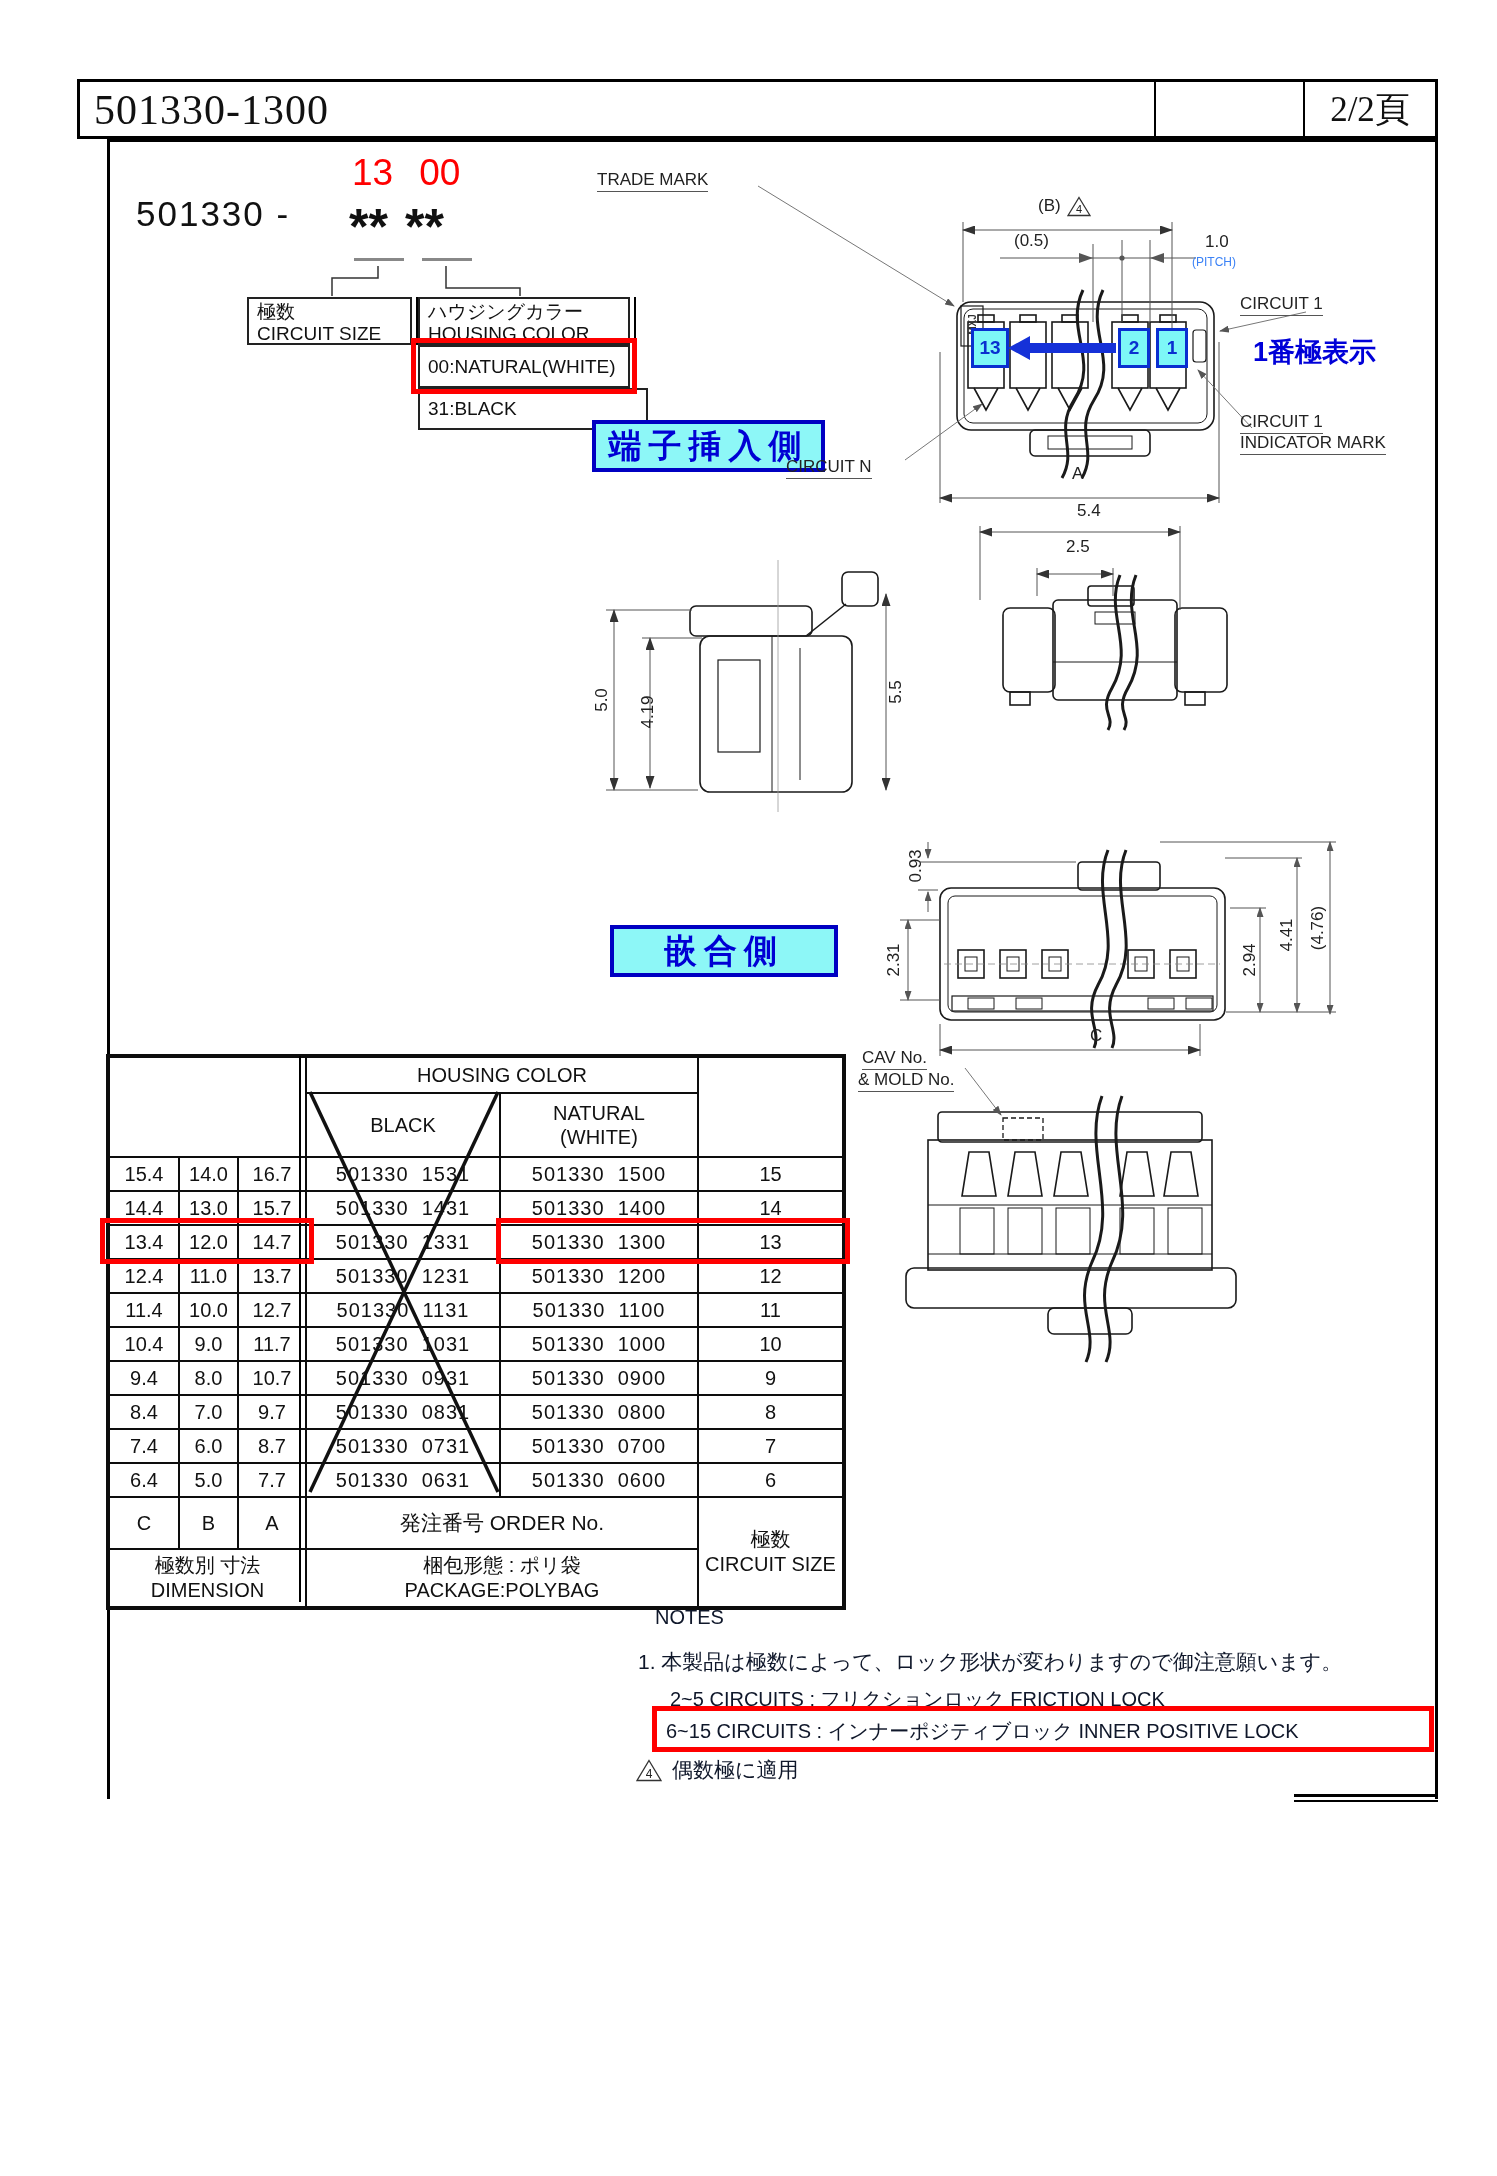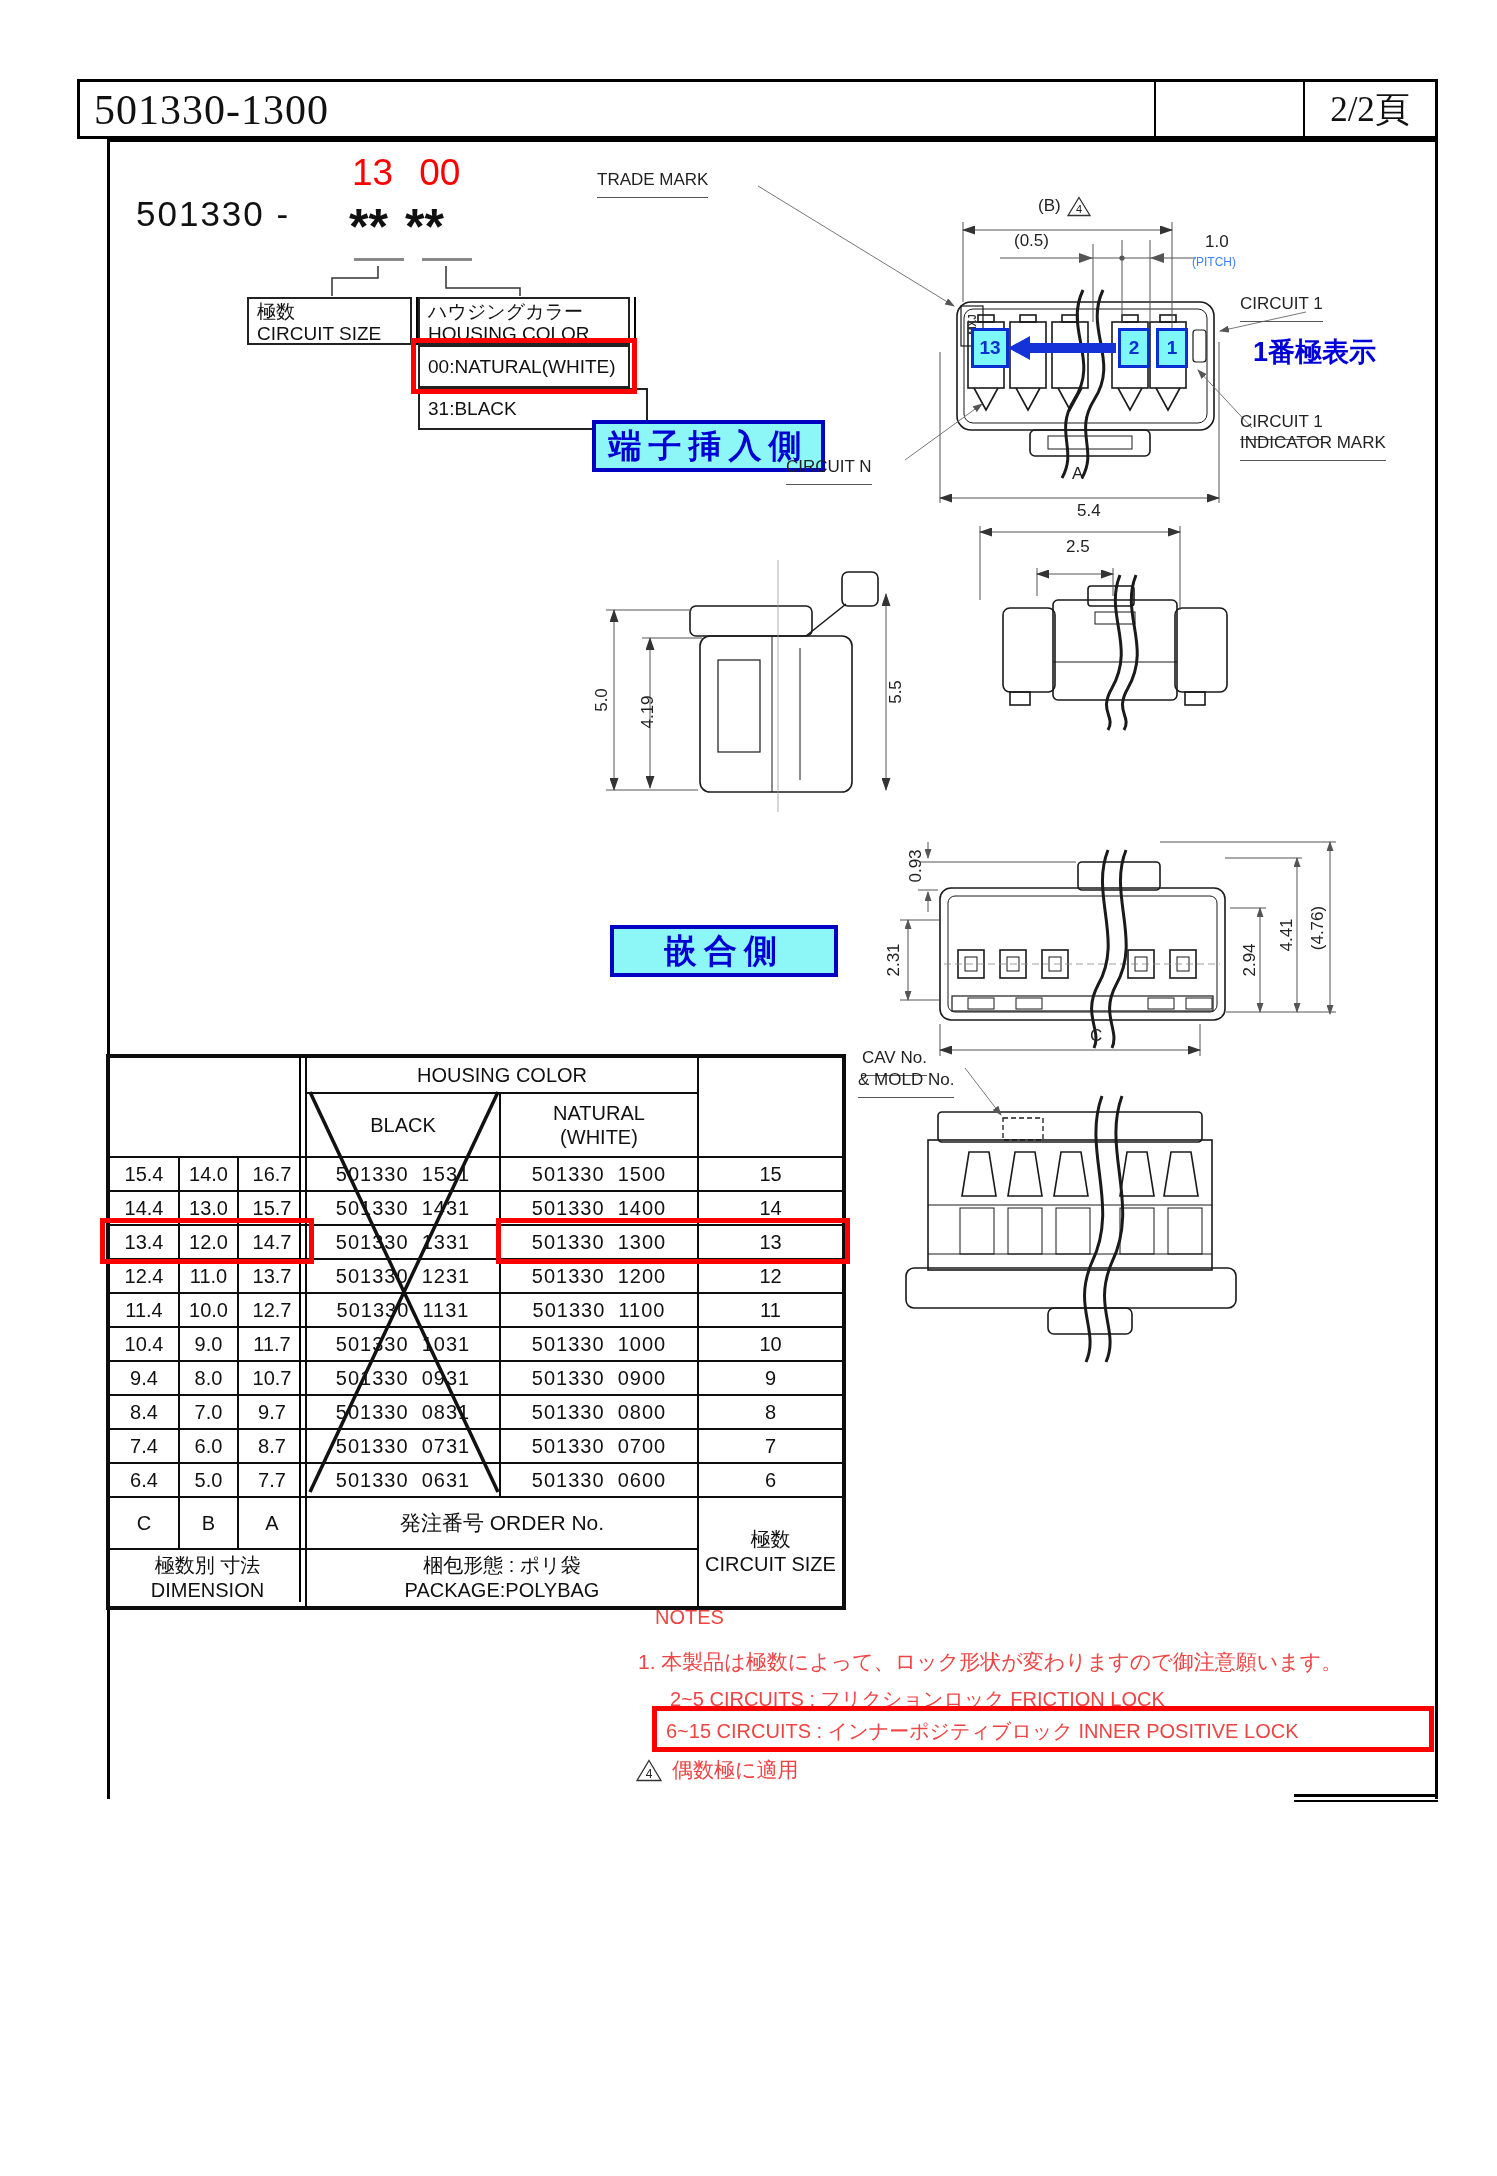--- a/index.html
+++ b/index.html
@@ -2,21 +2,21 @@
 <html><head>
 <meta charset="utf-8">
 <style>
   html,body{margin:0;padding:0;background:#fff;}
   #page{position:relative;width:1497px;height:2176px;background:#ffffff;
         font-family:"Liberation Sans","DejaVu Sans",sans-serif;color:#111;overflow:hidden;}
   .abs{position:absolute;}
   .serif{font-family:"Liberation Serif","DejaVu Serif",serif;}
   .line{background:#000;}
   
-  .eng{font-size:17px;color:#222;border-bottom:1px solid #555;padding-bottom:7px;white-space:nowrap;}
+  .eng{font-size:17px;color:#222;border-bottom:1px solid #555;padding-bottom:1px;white-space:nowrap;}
   .dim{font-size:17px;color:#222;white-space:nowrap;}
   .rot{width:64px;text-align:center;transform:rotate(-90deg);transform-origin:center center;}
   
   .cyanbox{background:#7df7f7;border:3px solid #0a2fd0;color:#0a2fd0;font-weight:bold;font-size:19px;
            display:flex;align-items:center;justify-content:center;box-sizing:border-box;}
   .sidelabel{background:#8df7f7;border:4px solid #0000c2;color:#0000d4;font-weight:bold;font-size:33px;
            display:flex;align-items:center;justify-content:center;letter-spacing:7px;box-sizing:border-box;}
   .bluetxt{color:#0000d8;font-weight:bold;}
   .redframe{border:5px solid #ff0000;box-sizing:border-box;background:transparent;pointer-events:none;}
   
@@ -28,21 +28,21 @@
   tr.h1 td{height:34px;font-size:18px;}
   tr.h2 td{height:62px;font-size:18px;line-height:1.2;}
   tr.d td{height:32px;margin-top:8px;}
   tr.f1 td{height:50px;}
   tr.f2 td{height:56px;}
   .ord{font-size:22px;white-space:pre;letter-spacing:1px;}
   .dimv{font-size:19px;}
   .two{font-size:18px;line-height:1.25;}
   td.dashedtop{border-top:2px dashed #0d0d0d;}
   
-  .note{font-size:20px;color:#ef4444;white-space:nowrap;}
+  .note{font-size:20px;color:#0f172a;white-space:nowrap;}
   .tbar-div{position:absolute;top:0;width:2px;height:100%;background:#000;}
 </style>
 </head>
 <body>
 
 <div id="page">
 
   <svg class="abs" style="left:0;top:0;z-index:1;" width="1497" height="2176" viewBox="0 0 1497 2176">
     <defs>
       <marker id="arw" markerWidth="13" markerHeight="9" refX="12" refY="4.5" orient="auto-start-reverse">

